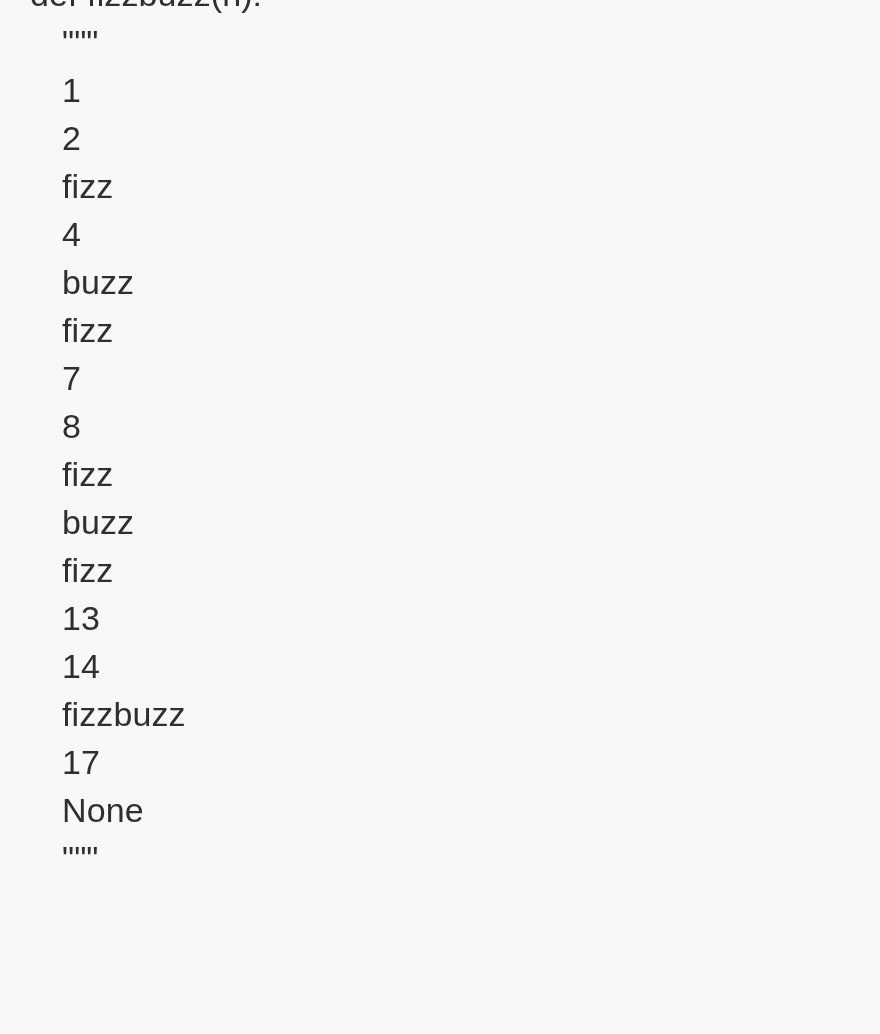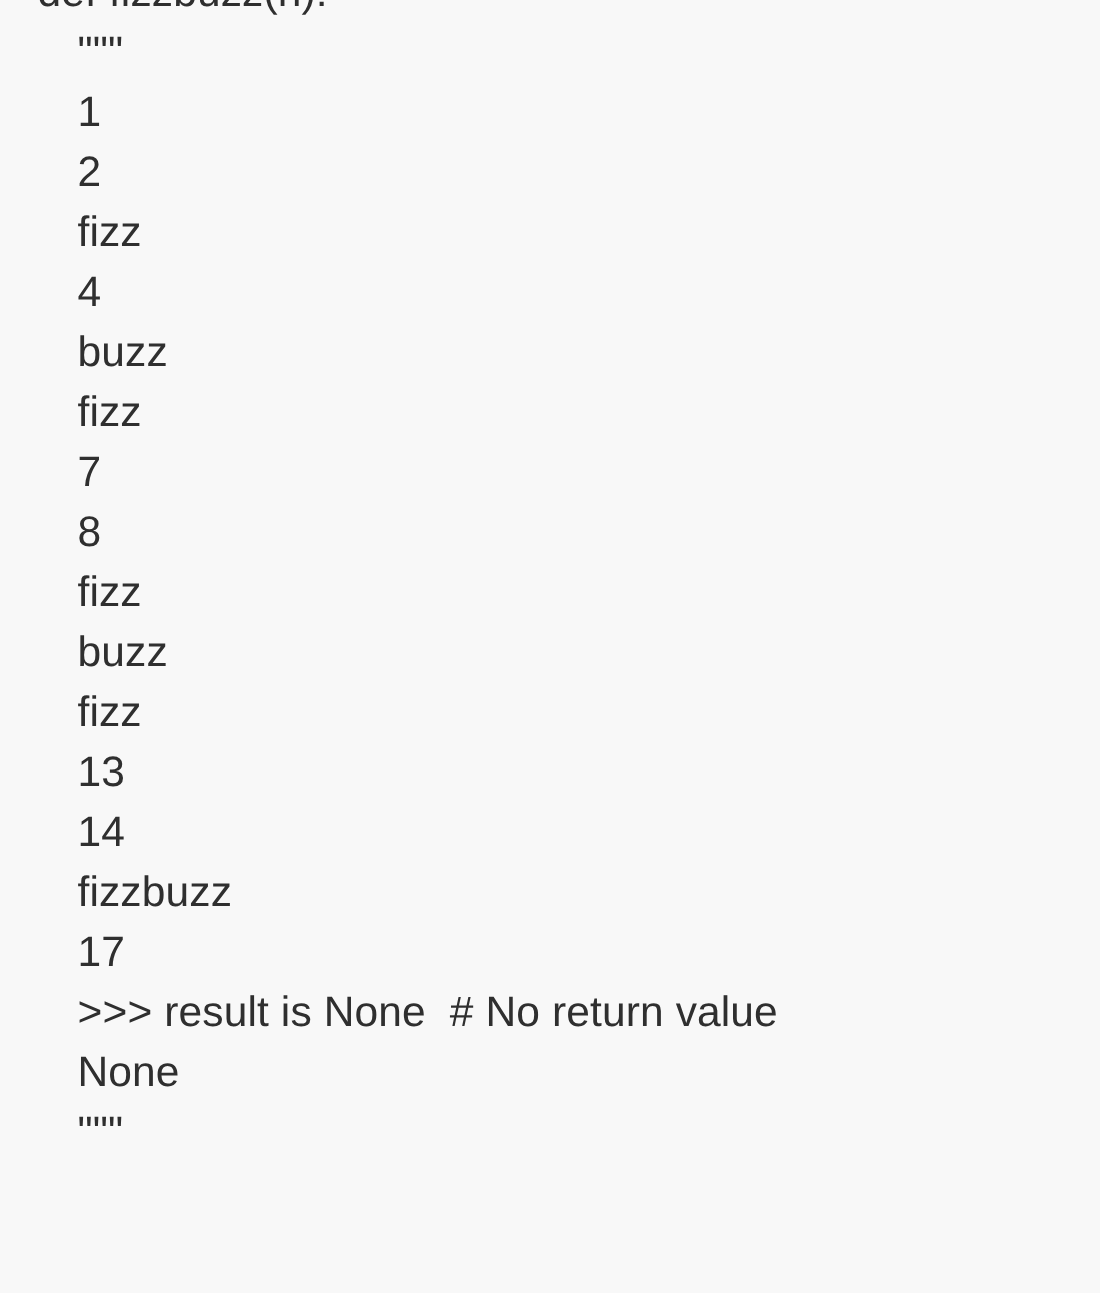--- a/index.html
+++ b/index.html
@@ -62,17 +62,16 @@
       <div class="code-line indent-1">fizz</div>
       <div class="code-line indent-1">7</div>
       <div class="code-line indent-1">8</div>
       <div class="code-line indent-1">fizz</div>
       <div class="code-line indent-1">buzz</div>
       <div class="code-line indent-1">fizz</div>
       <div class="code-line indent-1">13</div>
       <div class="code-line indent-1">14</div>
       <div class="code-line indent-1">fizzbuzz</div>
       <div class="code-line indent-1">17</div>
-      <div class="code-line indent-1">&gt;&gt;&gt; result is None  # No return value</div>
       <div class="code-line indent-1">None</div>
       <div class="code-line indent-1">"""</div>
     </div>
 </div>
 
 </body></html>

